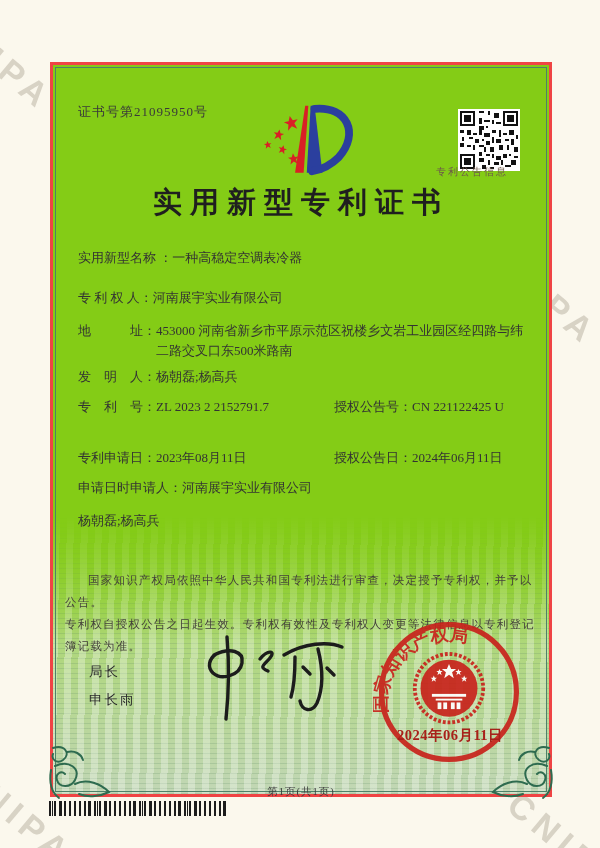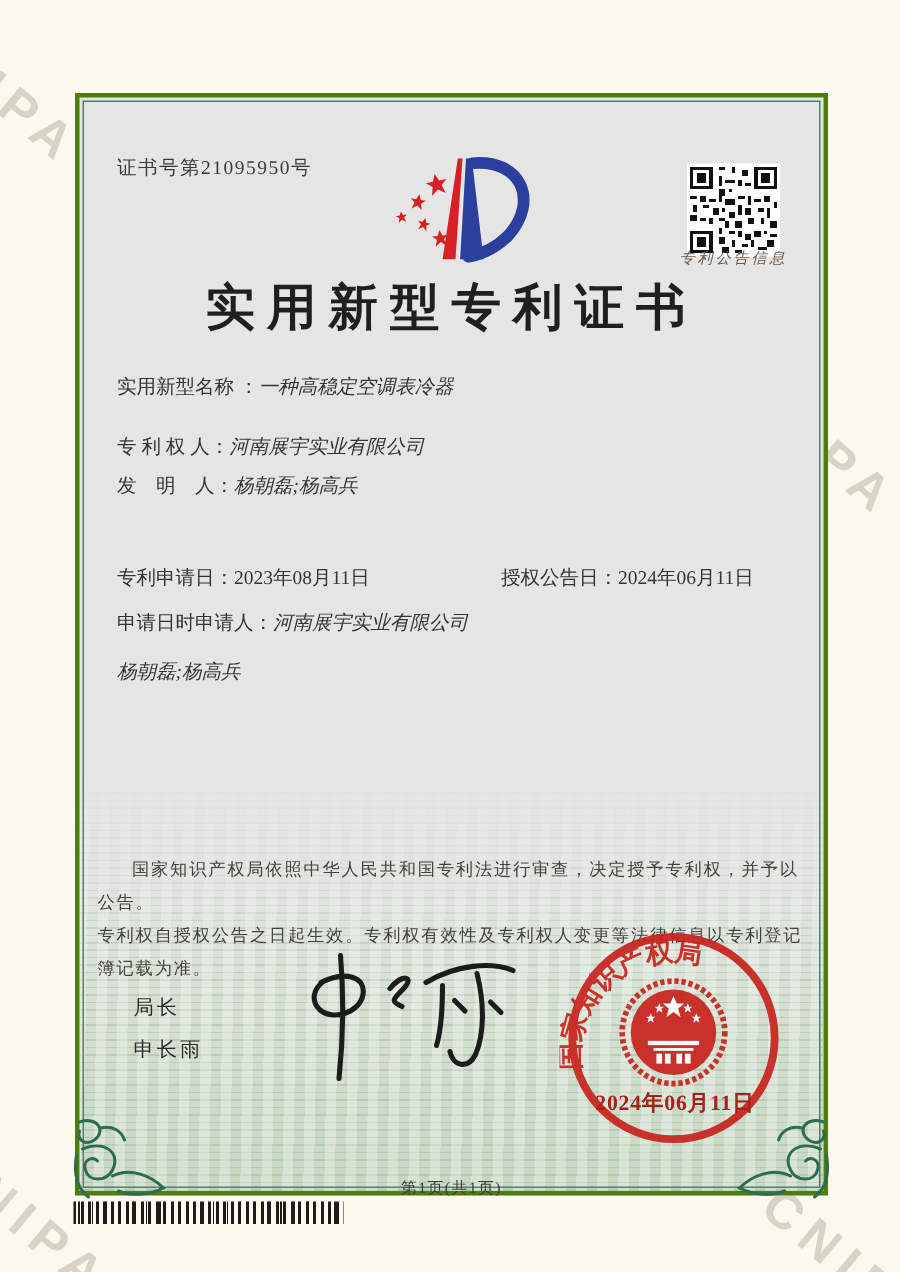--- a/index.html
+++ b/index.html
@@ -10,50 +10,50 @@
     color:#2f2f2f;
   }
   .watermark{
     position:absolute;font-family:"Liberation Sans","DejaVu Sans",sans-serif;
     font-weight:bold;font-size:34px;letter-spacing:7px;
     color:rgba(182,174,158,0.5);transform:rotate(40deg);transform-origin:left top;
     white-space:nowrap;pointer-events:none;z-index:1;
   }
   .frame{
     position:absolute;left:50px;top:62px;width:496px;height:729px;
-    border:3px solid #4d7c0f;background:#e5e5e5;z-index:2;
+    border:3px solid #ef4444;background:#84cc16;z-index:2;
   }
   .frame::before{
     content:"";position:absolute;inset:2px;border:1px solid #4e8168;pointer-events:none;z-index:3;
   }
   .pattern{
     position:absolute;left:0;right:0;bottom:0;height:280px;z-index:0;
     background:
       repeating-linear-gradient(91deg, rgba(255,255,255,0.30) 0 7px, rgba(255,255,255,0) 7px 14px),
       repeating-linear-gradient(0deg, rgba(96,140,104,0.22) 0 1px, rgba(0,0,0,0) 1px 5px),
       linear-gradient(180deg, rgba(213,227,207,0) 0%, rgba(209,224,203,0.55) 45%, rgba(197,215,191,0.95) 100%);
     -webkit-mask-image:linear-gradient(180deg, transparent 0, #000 130px);
     mask-image:linear-gradient(180deg, transparent 0, #000 130px);
   }
   .content{position:absolute;inset:0;z-index:4;}
   .cert-no{position:absolute;left:25px;top:38px;font-size:13px;letter-spacing:1px;color:#3a3a3a;}
   .logo{position:absolute;left:198px;top:36px;width:124px;height:78px;}
   .qr{position:absolute;left:405px;top:44px;width:62px;height:62px;background:#fff;}
   .qr-label{
-    position:absolute;left:383px;top:100px;width:106px;text-align:center;
-    font-size:10px;letter-spacing:2px;color:#6e584a;font-style:italic;
+    position:absolute;left:383px;top:100px;width:106px;
+    font-size:10px;letter-spacing:2px;color:#6e584a;
   }
   .title{
     position:absolute;left:0;top:118px;width:100%;text-align:center;
-    font-size:33px;font-weight:bold;letter-spacing:8px;color:#1f1f1f;
+    font-size:29px;font-weight:bold;letter-spacing:8px;color:#1f1f1f;
   }
   .fields{position:absolute;left:25px;top:183px;right:18px;font-size:13px;line-height:20px;color:#333;}
   .row{display:flex;}
   .row .lbl{flex:none;white-space:pre;}
-  .row .val{flex:1;font-style:italic;}
+  .row .val{flex:1;}
   .row2{display:flex;}
   .row2 .col-l{width:256px;display:flex;}
   .row2 .col-r{flex:1;display:flex;}
   .mt32{margin-top:20px}.mt13{margin-top:13px}.mt6{margin-top:6px}
   .mt10{margin-top:10px}.mt15{margin-top:31px}.mt22{margin-top:10px}
   .statement{
     position:absolute;left:12px;top:504px;width:474px;
     font-size:11.5px;line-height:22px;letter-spacing:1.2px;color:#44423a;
   }
   .statement .l1{text-indent:2em;}
@@ -206,25 +206,37 @@
 
     <div class="fields">
       <div class="row">
         <span class="lbl">实用新型名称 ：</span>
         <span class="val">一种高稳定空调表冷器</span>
       </div>
       <div class="row mt32">
         <span class="lbl">专 利 权 人：</span>
         <span class="val">河南展宇实业有限公司</span>
       </div>
+      <div class="row mt13">
+        <span class="lbl">地　　　址：</span>
+        <span class="val">453000 河南省新乡市平原示范区祝楼乡文岩工业园区经四路与纬二路交叉口东500米路南</span>
+      </div>
       <div class="row mt6">
         <span class="lbl">发　明　人：</span>
         <span class="val">杨朝磊;杨高兵</span>
       </div>
       <div class="row2 mt10">
+        <div class="col-l">
+          <span class="lbl">专　利　号：</span>
+          <span class="val">ZL 2023 2 2152791.7</span>
+        </div>
+        <div class="col-r">
+          <span class="lbl">授权公告号：</span>
+          <span class="val">CN 221122425 U</span>
+        </div>
       </div>
       <div class="row2 mt15">
         <div class="col-l">
           <span class="lbl">专利申请日：</span>
           <span class="val">2023年08月11日</span>
         </div>
         <div class="col-r">
           <span class="lbl">授权公告日：</span>
           <span class="val">2024年06月11日</span>
         </div>

